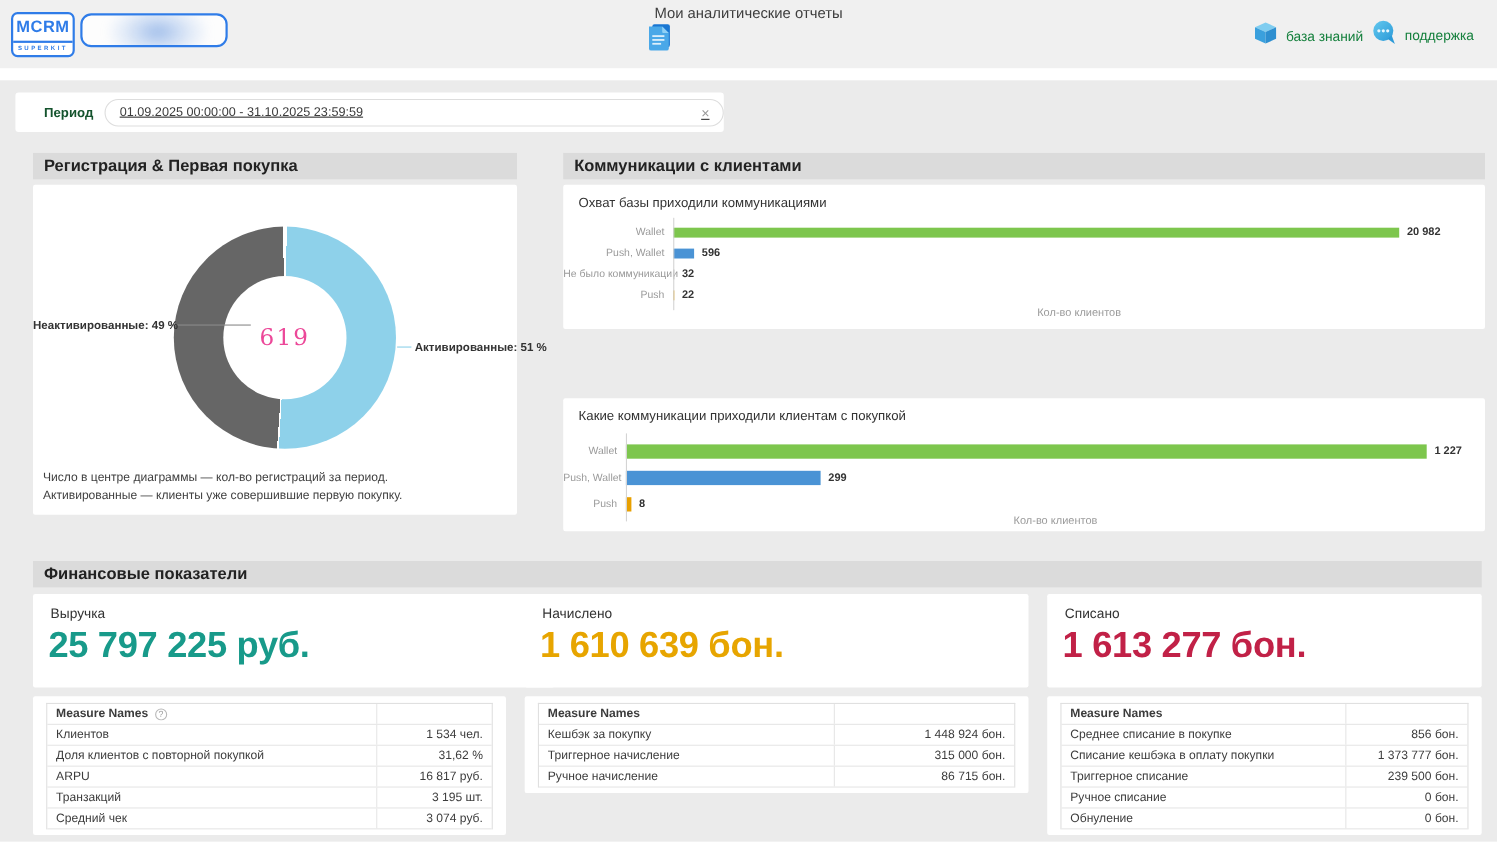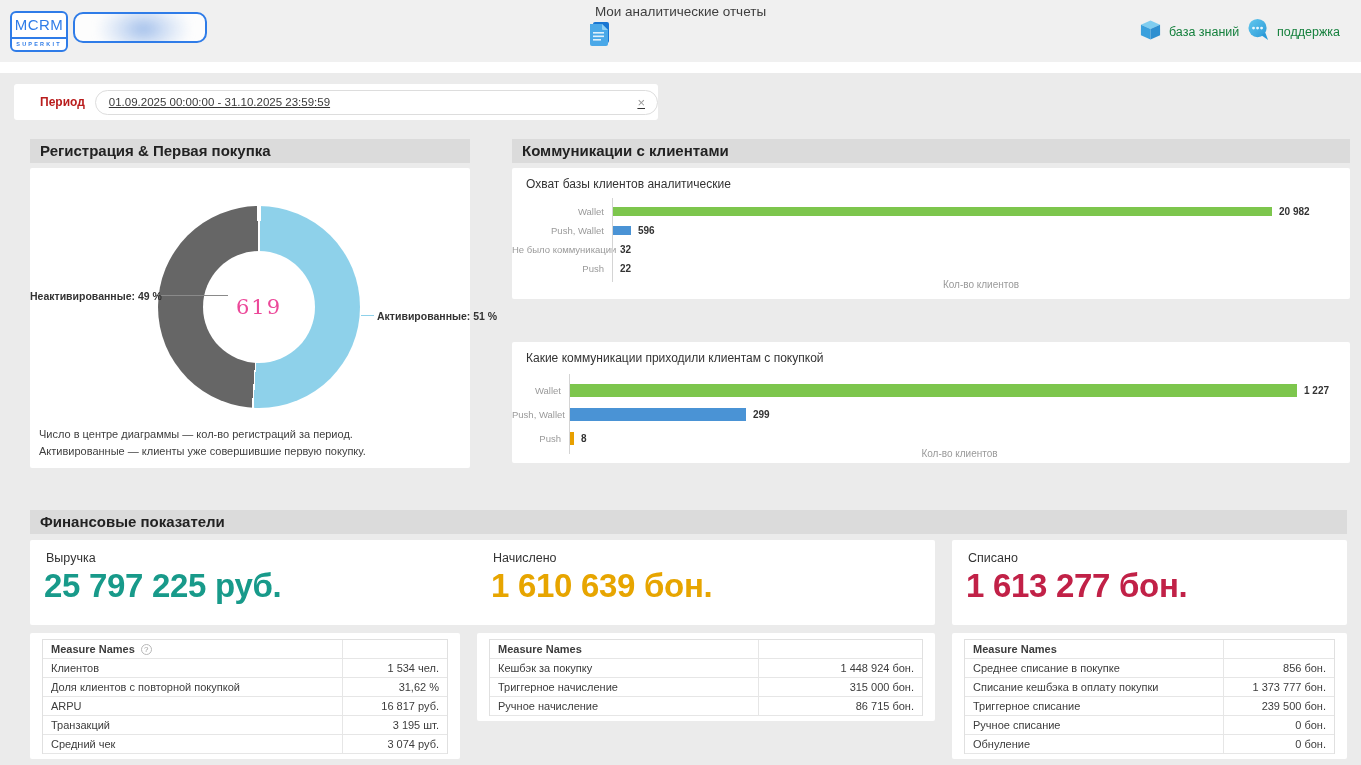--- a/index.html
+++ b/index.html
@@ -6,53 +6,53 @@
   body { margin:0; background:#fff; }
   .screen{
     position:relative; width:1361px; height:765px; overflow:hidden;
     background:#ebebeb; font-family:"Liberation Sans", sans-serif; color:#333;
   }
   
   .app-header{ position:absolute; left:0; top:0; width:1361px; height:62px; background:#f0f0f0; }
   .white-strip{ position:absolute; left:0; top:62px; width:1361px; height:11px; background:#ffffff; }
   .logo{ position:absolute; left:10px; top:11px; width:58px; height:41px;
     border:2px solid #2f7ce8; border-radius:6px; background:#fff; text-align:center; }
-  .logo-line1{ font-size:15px; font-weight:normal; color:#2f7ce8; line-height:24px; letter-spacing:0.5px; }
+  .logo-line1{ font-size:15px; font-weight:bold; color:#2f7ce8; line-height:24px; letter-spacing:0.5px; }
   .logo-line2{ font-size:5.5px; font-weight:bold; color:#2f7ce8; letter-spacing:2.2px;
     border-top:2px solid #2f7ce8; line-height:11px; }
   .blurred-btn{ position:absolute; left:73px; top:12px; width:134px; height:31px;
     border:2px solid #2f7ce8; border-radius:10px; background:#fdfdfd; overflow:hidden; }
   .blurred-btn .blob{ position:absolute; left:18%; top:-40%; width:70%; height:190%;
     background:radial-gradient(ellipse at 50% 50%, rgba(88,140,219,0.55), rgba(150,185,235,0.28) 45%, rgba(235,242,250,0) 75%);
     filter:blur(4px); }
   .page-title{ position:absolute; left:0; top:4px; width:1361px; text-align:center;
     font-size:13.5px; color:#3e3e3e; }
   .doc-icon{ position:absolute; left:588px; top:21px; }
   .header-link{ position:absolute; top:18px; display:flex; align-items:center; gap:7px; cursor:pointer; }
   .header-link .lbl{ font-size:12.5px; color:#15803d; }
   .link-kb{ left:1139px; } .link-support{ left:1247px; }
   
   .period-card{ position:absolute; left:14px; top:84px; width:644px; height:36px;
     background:#fff; border-radius:3px; display:flex; align-items:center; }
-  .period-label{ font-size:12px; font-weight:bold; color:#b91c1c; margin-left:26px; }
+  .period-label{ font-size:12px; font-weight:bold; color:#14532d; margin-left:26px; }
   .period-input{ position:relative; margin-left:10px; width:572px; height:25px;
     border:1px solid #ddd; border-radius:13px; background:#fff;
     display:flex; align-items:center;text-decoration:underline; }
   .period-value{ font-size:11.5px; color:#3c3c3c; margin-left:13px; flex:1; }
   .clear-x{ font-size:13px; color:#9a9a9a; margin-right:12px; cursor:pointer; }
   
   .panel-header{ position:absolute; height:24px; background:#dbdbdb;
     font-size:15px; font-weight:bold; color:#222; line-height:24px; padding-left:10px; }
   .ph-reg{ left:30px; top:139px; width:440px; }
   .ph-comm{ left:512px; top:139px; width:838px; }
   .ph-fin{ left:30px; top:510px; width:1317px; }
   .card{ position:absolute; background:#fff; border-radius:2px; }
   .card-donut{ left:30px; top:168px; width:440px; height:300px; }
   .card-chart1{ left:512px; top:168px; width:838px; height:131px; }
-  .card-chart2{ left:512px; top:342px; width:838px; height:121px; }
+  .card-chart2{ left:512px; top:362px; width:838px; height:121px; }
   .chart-title{ position:absolute; left:14px; top:9px; font-size:12px; color:#333; }
   
   .donut{ position:absolute; left:128px; top:38px; width:202px; height:202px; border-radius:50%; }
   .donut-hole{ position:absolute; left:45px; top:45px; width:112px; height:112px;
     border-radius:50%; background:#fff; display:flex; align-items:center; justify-content:center; }
   .donut-center{ font-family:"DejaVu Serif", serif; font-size:21px; color:#ec4899; letter-spacing:2px; }
   .donut-label{ position:absolute; font-size:10.5px; font-weight:bold; color:#333; white-space:nowrap; }
   .dl-left{ left:0; top:122px; width:122px; text-align:right; }
   .dl-right{ left:347px; top:142px; }
   .leader{ position:absolute; height:1px; }
@@ -165,21 +165,21 @@
     <div class="donut-label dl-left">Неактивированные: 49 %</div>
     <div class="donut-label dl-right">Активированные: 51 %</div>
     <div class="footnote">
       <div>Число в центре диаграммы — кол-во регистраций за период.</div>
       <div>Активированные — клиенты уже совершившие первую покупку.</div>
     </div>
   </div>
 
   <div class="panel-header ph-comm">Коммуникации с клиентами</div>
   <div class="card card-chart1">
-    <div class="chart-title">Охват базы клиентов аналитические</div>
+    <div class="chart-title">Охват базы приходили коммуникациями</div>
     <div class="bars bars1">
         <div class="bar-row">
           <span class="bar-label">Wallet</span>
           <div class="bar" style="width: 660px; background: rgb(125, 198, 77);"></div>
           <span class="bar-value">20 982</span>
         </div>
         <div class="bar-row">
           <span class="bar-label">Push, Wallet</span>
           <div class="bar" style="width: 19px; background: rgb(74, 147, 213);"></div>
           <span class="bar-value">596</span>

